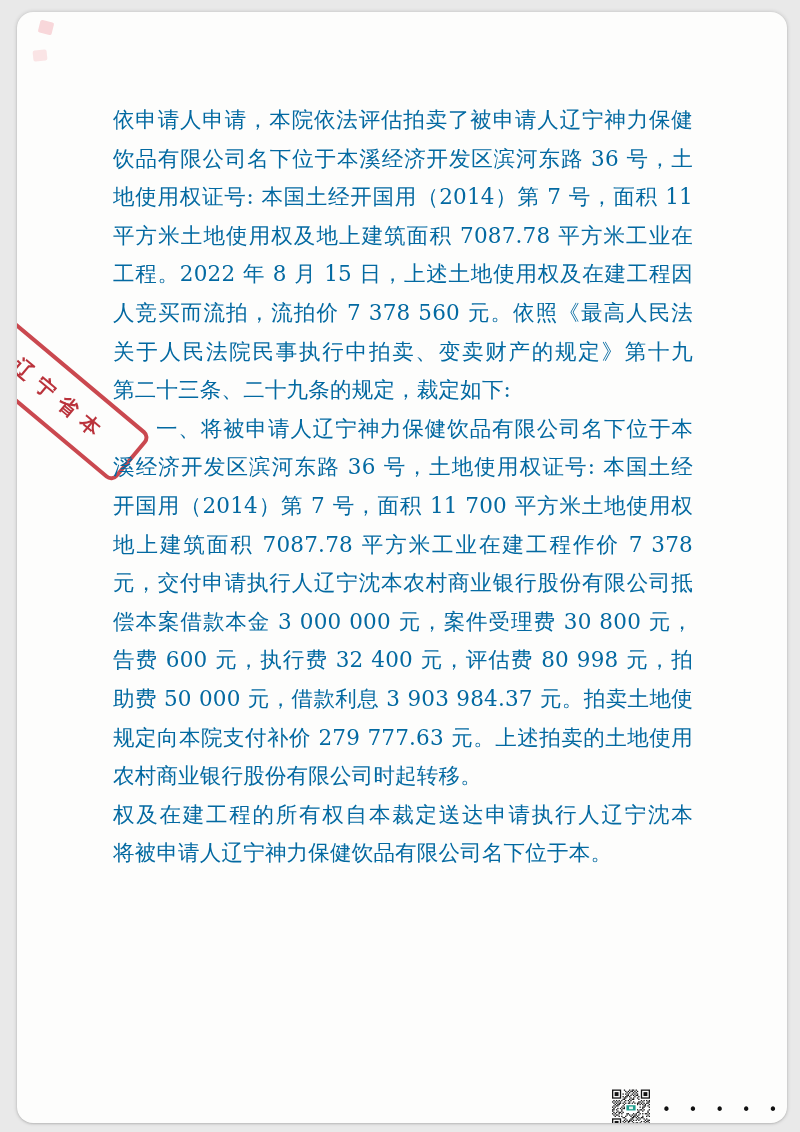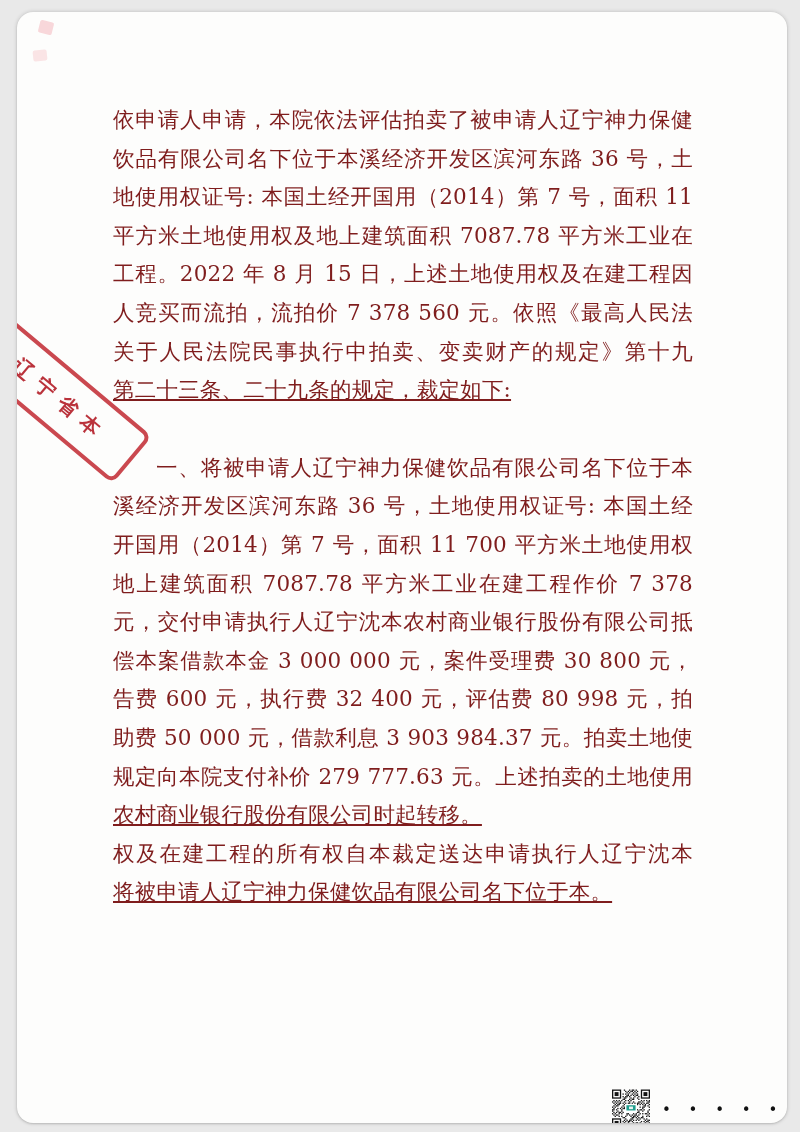--- a/index.html
+++ b/index.html
@@ -19,36 +19,36 @@
     border-radius: 16px;
     box-shadow: 0 0 4px rgba(0,0,0,0.18), 0 1px 2px rgba(0,0,0,0.12);
     overflow: hidden;
   }
 
   .text-column {
     position: absolute;
     left: 96px;  
     top: 89px;   
     width: 580px;
-    color: #7f1d1d;
+    color: #0369a1;
   }
   .line {
     height: 38.6px;
     line-height: 38.6px;
     font-size: 21.5px;
     letter-spacing: 0.2px;
     white-space: normal;
     overflow: hidden;
     text-align: justify;
     text-align-last: justify;
     text-justify: inter-character;
     font-weight: 500;
   }
-  .line.end { text-align-last: left; text-decoration: underline; }
-  .line.indent { text-indent: 2em; margin-top: 39px; }
+  .line.end { text-align-last: left; }
+  .line.indent { text-indent: 2em; }
 
   
   .stamp {
     position: absolute;
     left: -72px; top: 349px;
     width: 212px; height: 62px;
     border: 4px solid rgba(190,32,40,0.82);
     border-radius: 9px;
     transform: rotate(40deg);
     display: flex;

